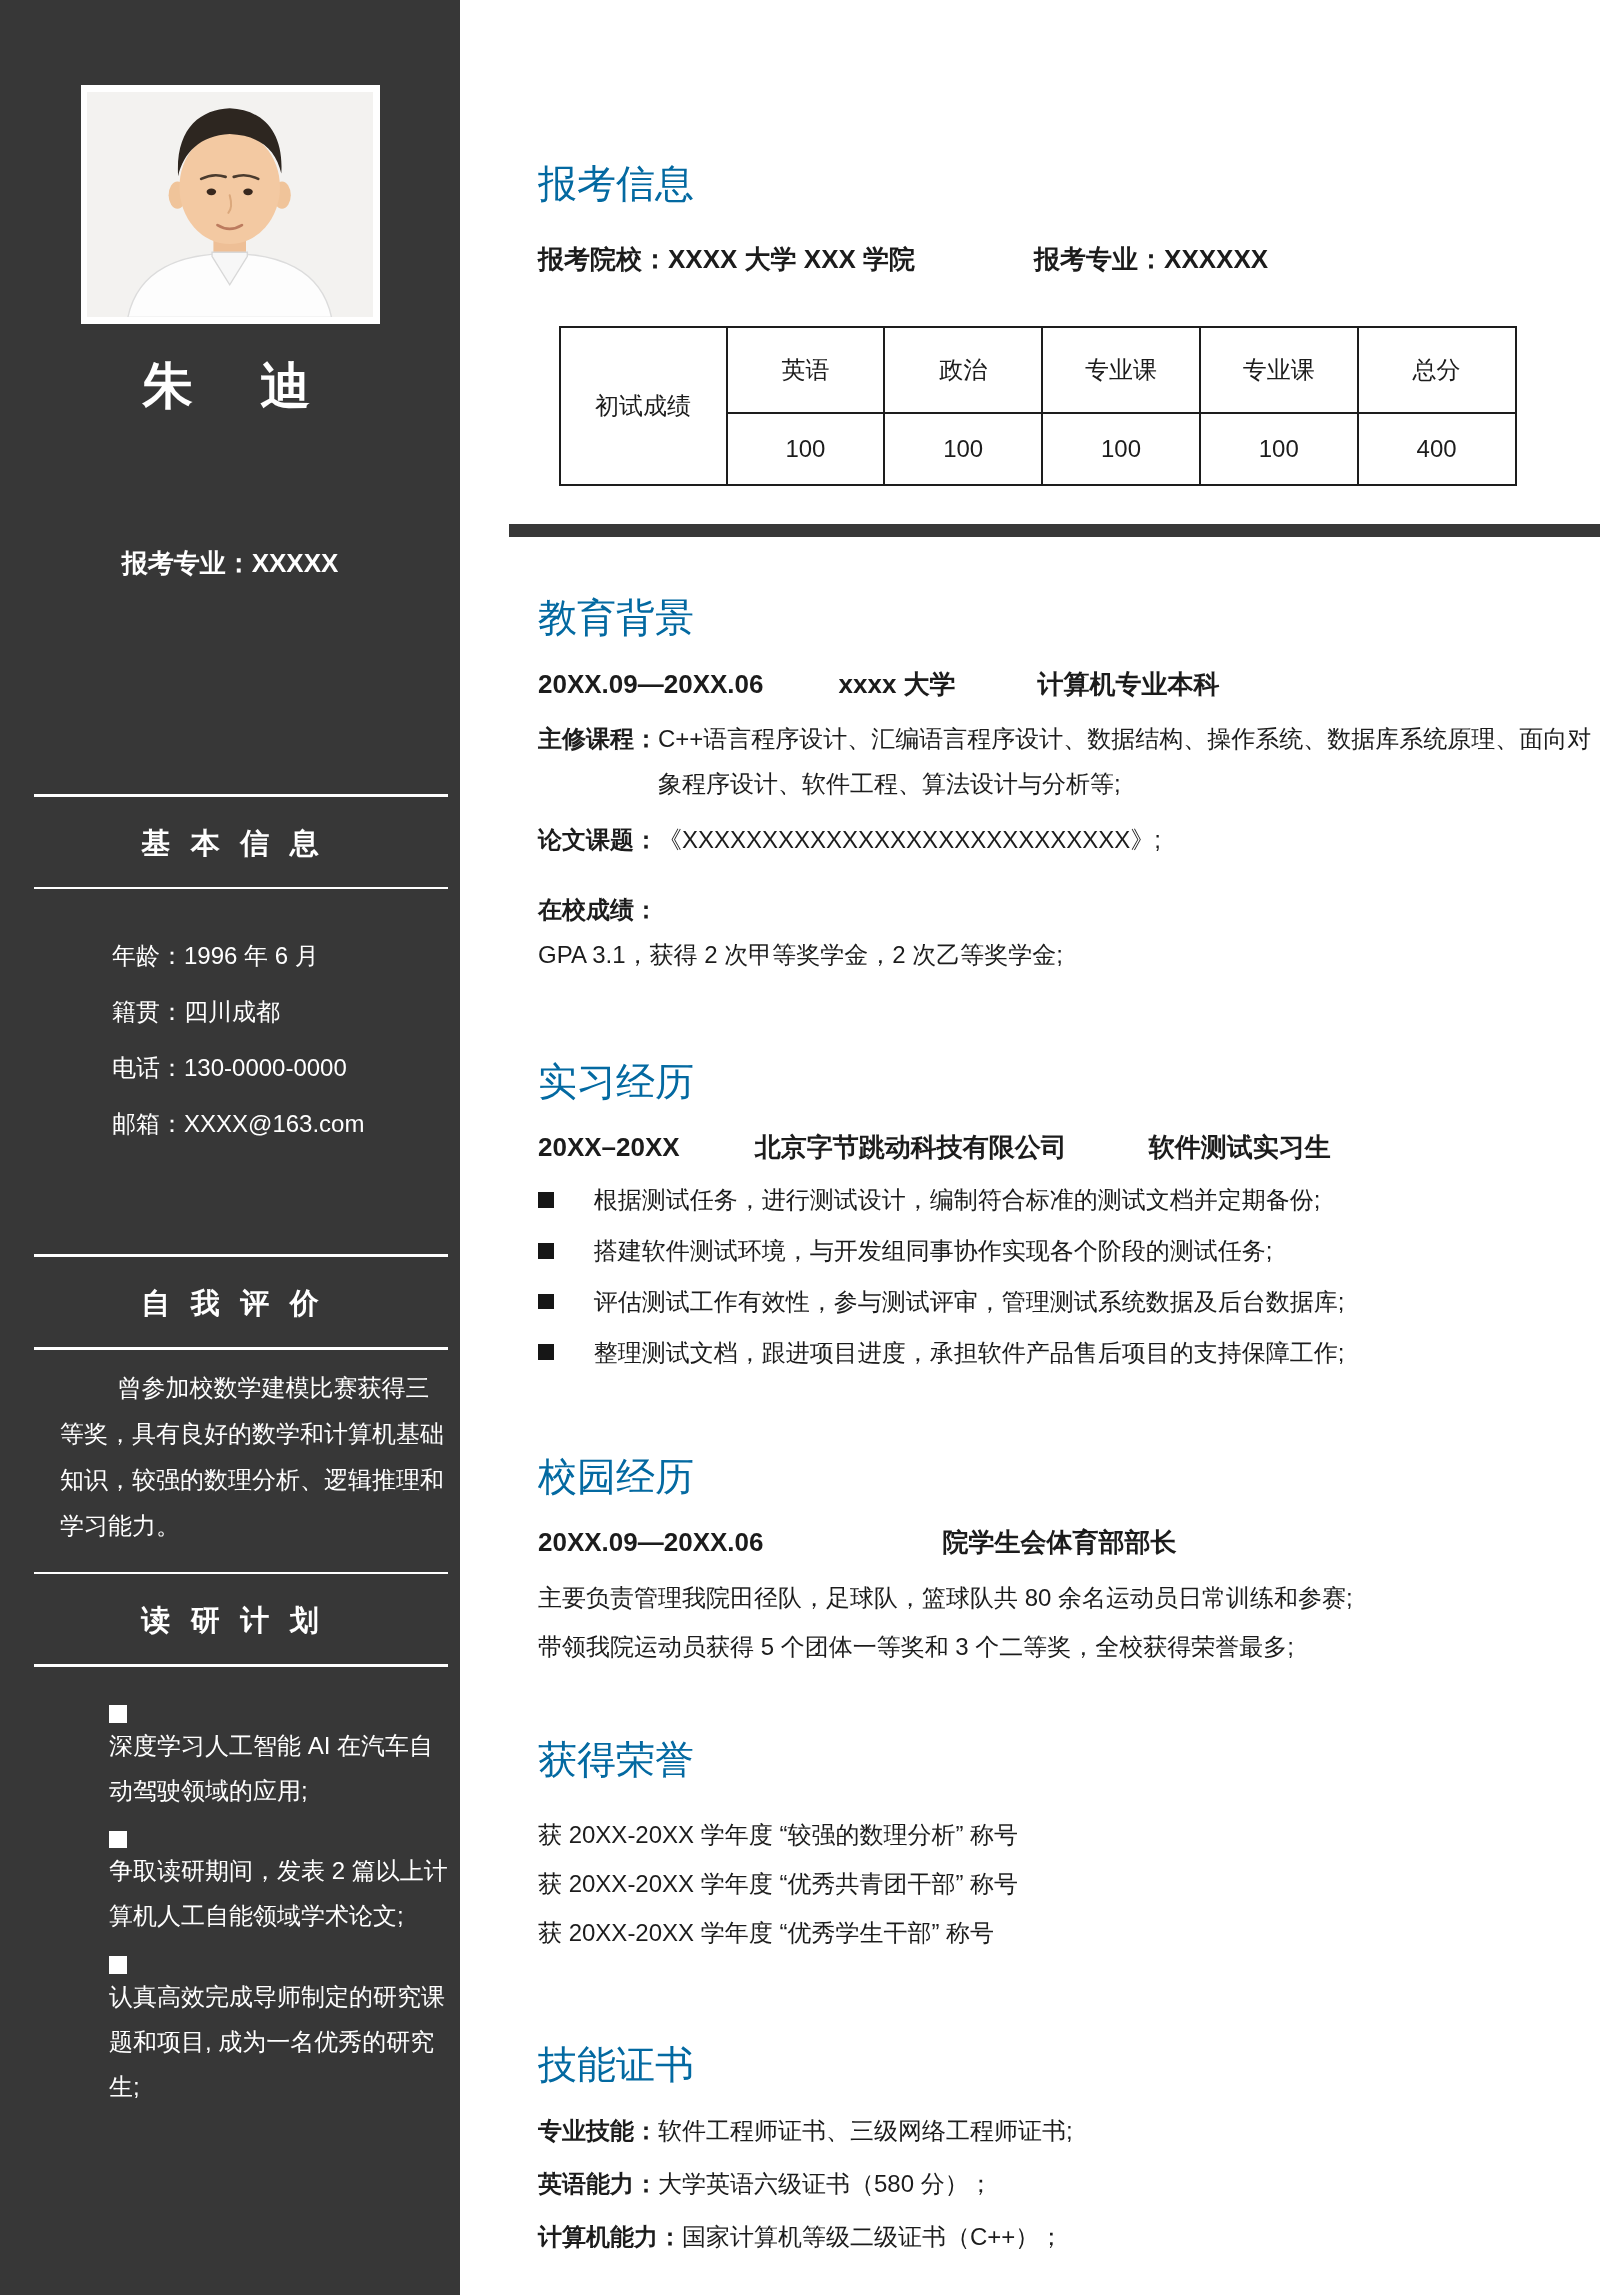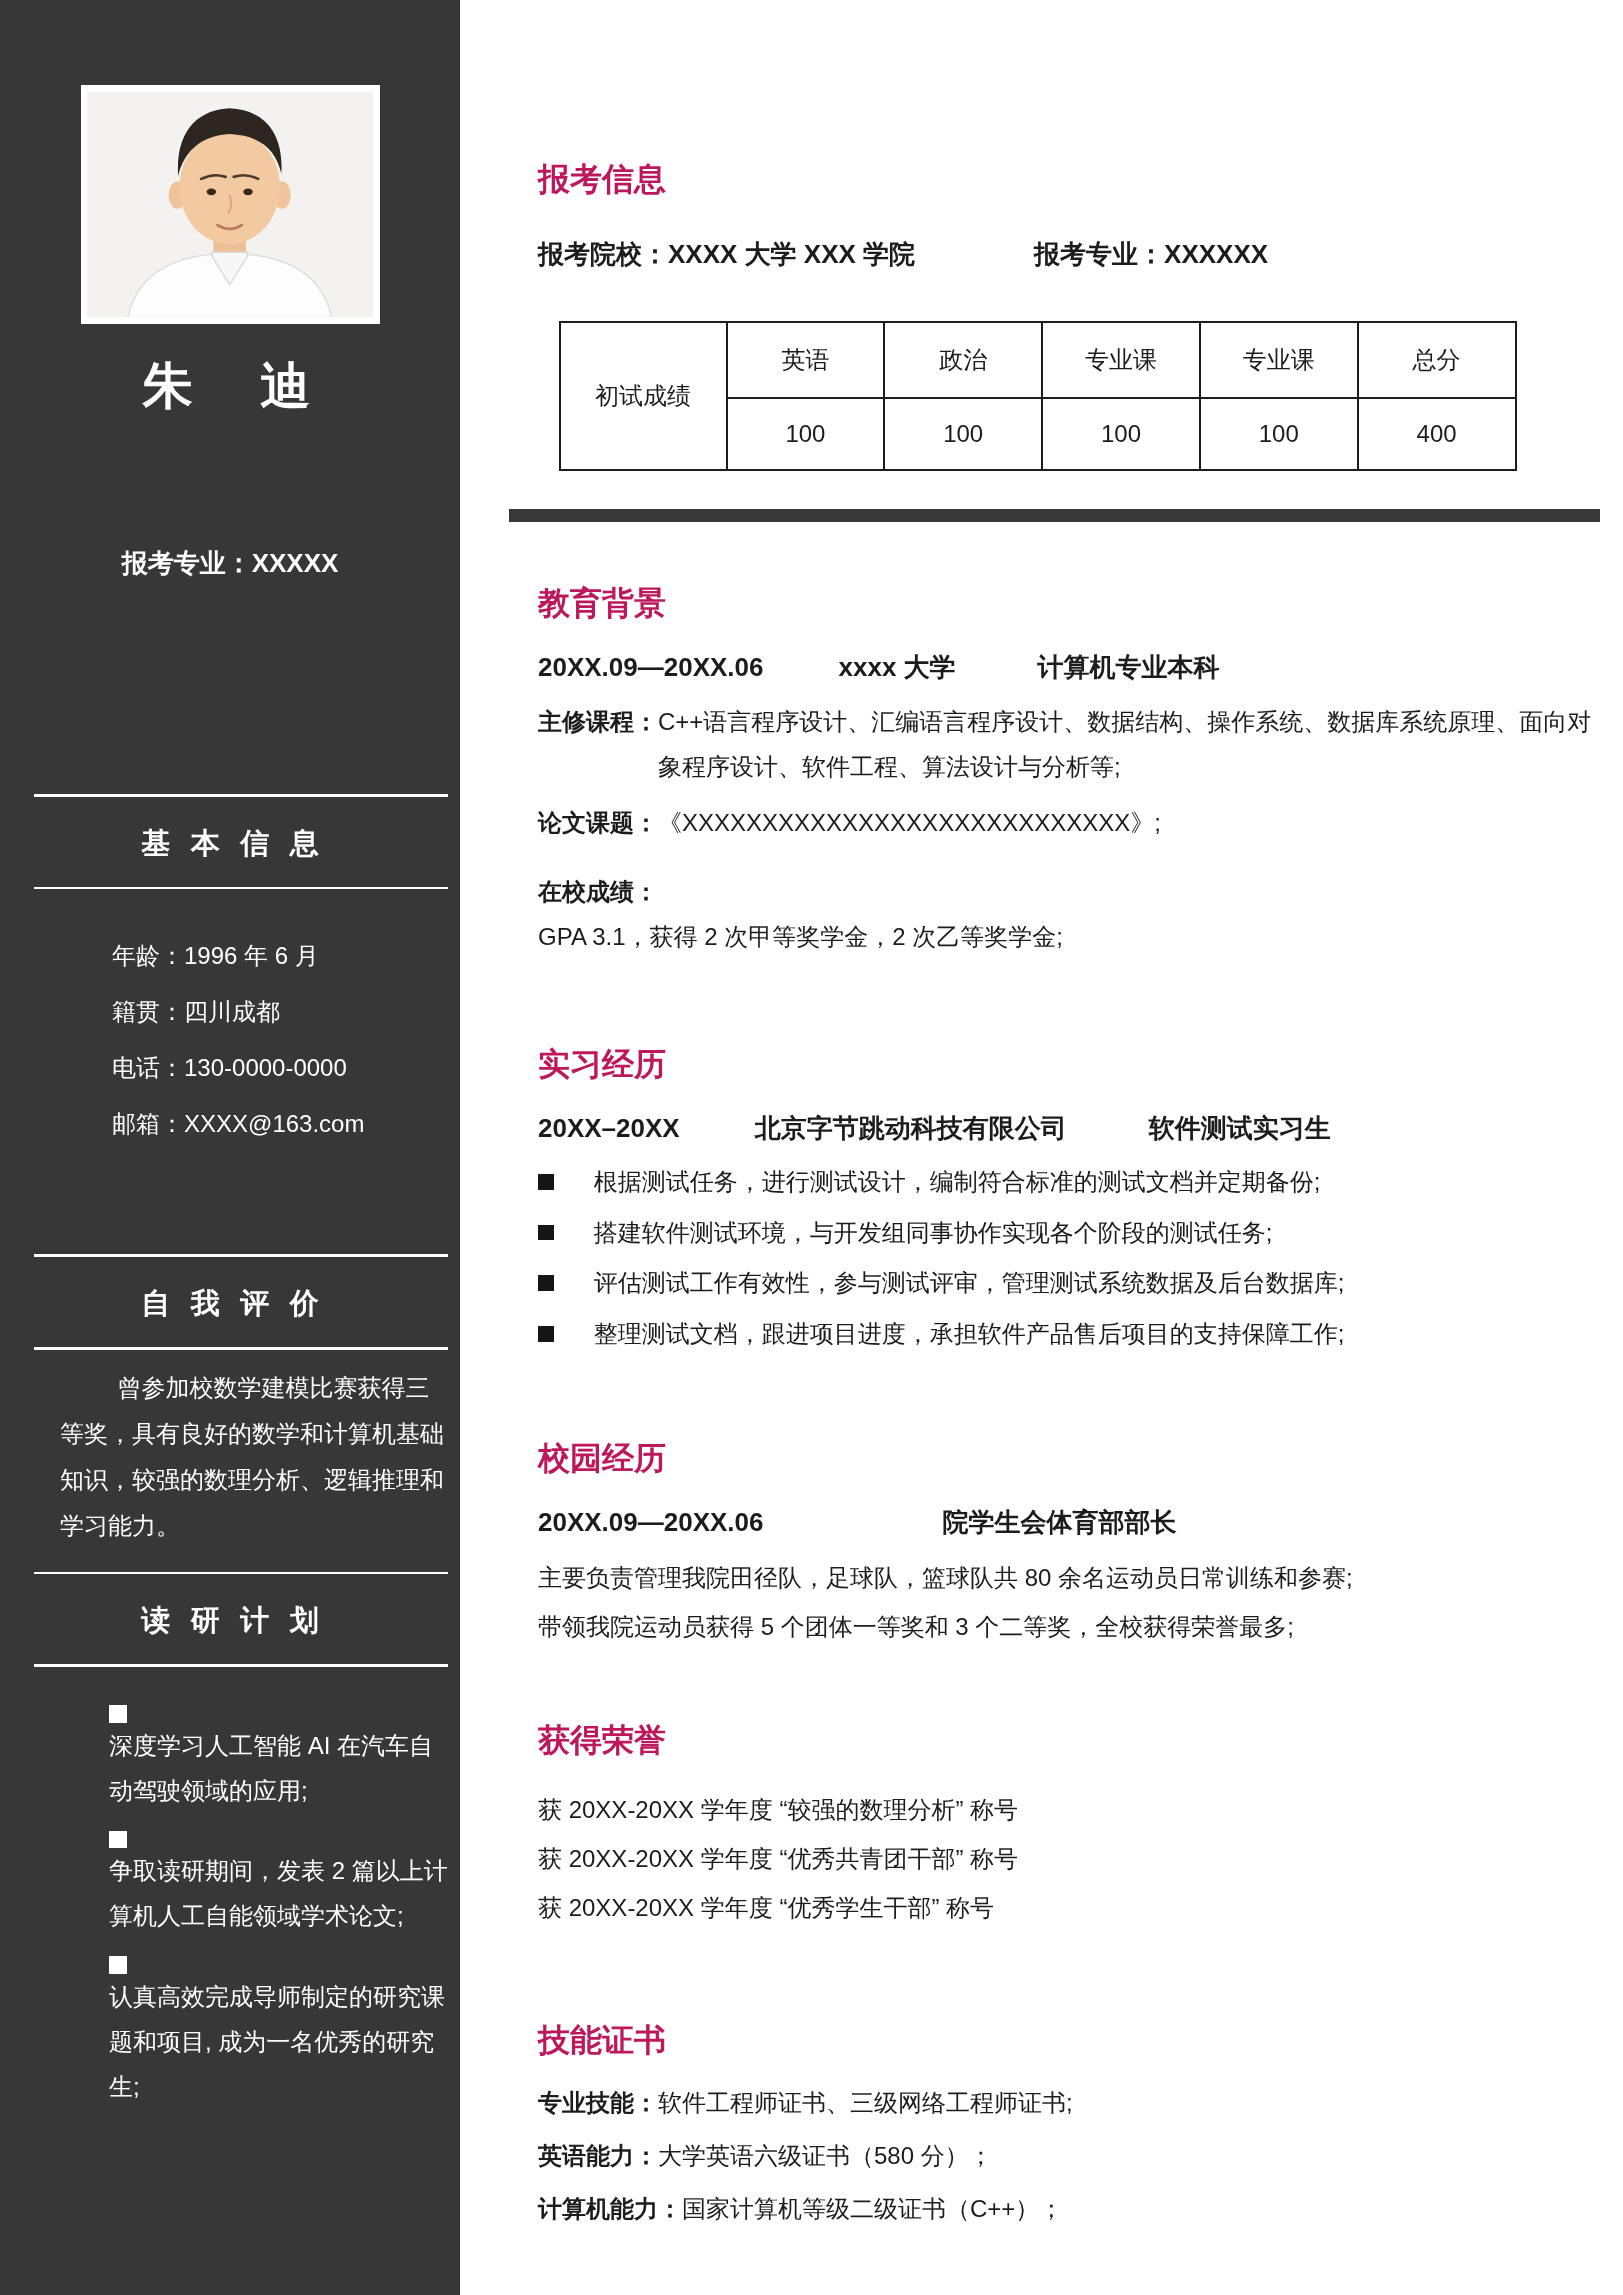--- a/index.html
+++ b/index.html
@@ -76,21 +76,21 @@
     flex-shrink:0; margin-top:13.6px; margin-right:108px;
   }
   .plan-text { font-size:24px; line-height:45px; }
 
   
   .main {
     flex:1;
     padding:134px 27px 0 78px;
   }
   .m-title {
-    font-size:32px; font-weight:700; color:#be185d;
+    font-size:39px; font-weight:400; color:#0369a1;
     line-height:36px;
   }
   .school-row {
     margin-top:40px;
     font-size:26px; font-weight:700;
     display:flex; white-space:nowrap;
   }
   .school-row .pair2 { margin-left:119px; }
 
   table.score-table {
@@ -100,21 +100,21 @@
     width:958px;
   }
   .score-table td {
     border:2px solid #1d1d1d;
     text-align:center;
     font-size:24px;
     padding:0;
   }
   .score-table { border:2.7px solid #1d1d1d; }
   .score-table .row-label { width:167px; }
-  .score-table .hrow td { height:76px; }
+  .score-table .hrow td { height:86px; }
   .score-table .vrow td { height:72px; }
 
   .thick-bar {
     margin-top:38px;
     margin-left:-29px;
     width:1091px; height:13px;
     background:#383838;
   }
 
   .sec-edu    { margin-top:63px;  }

